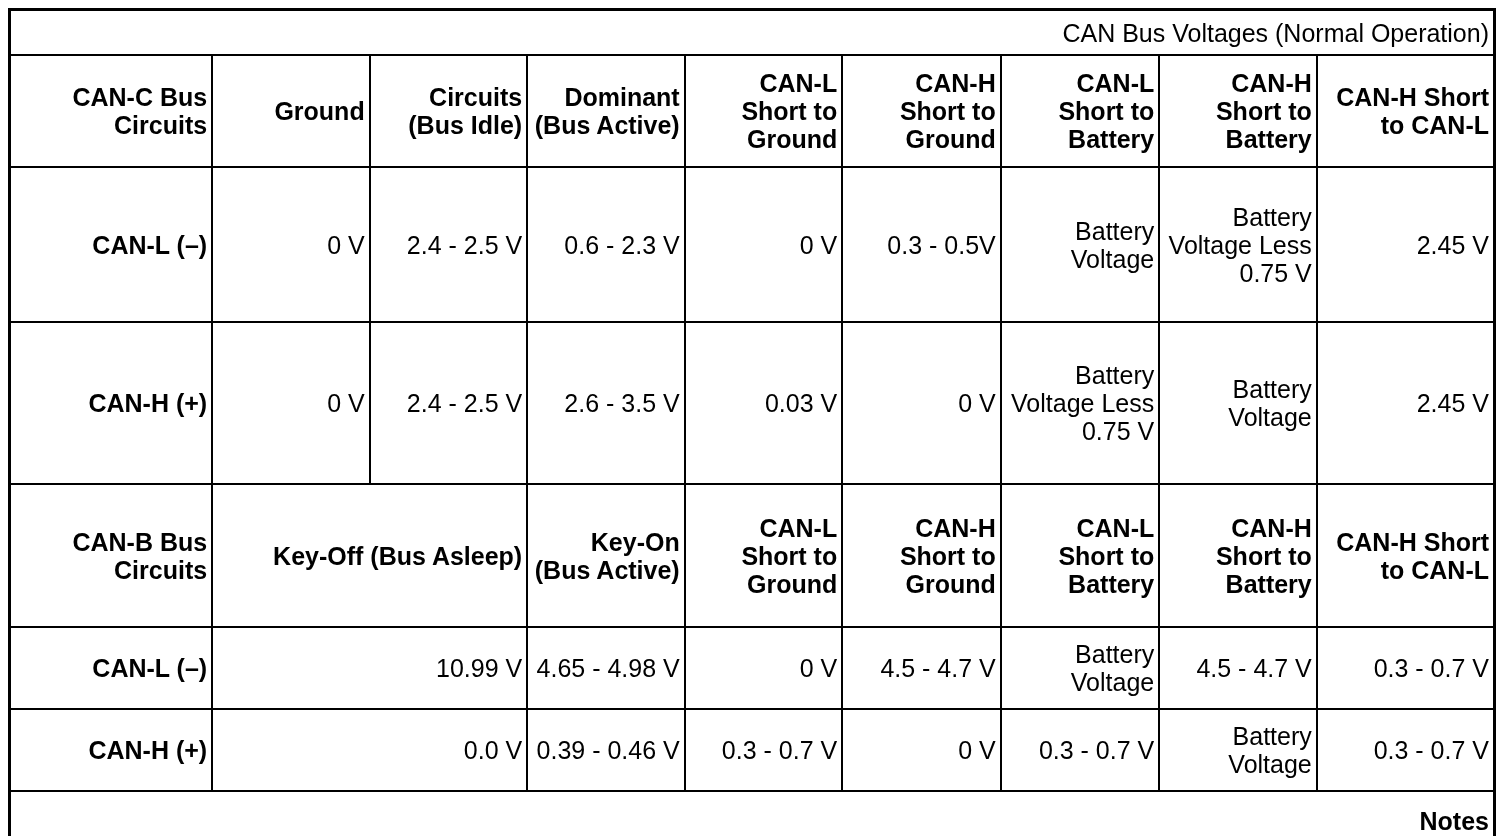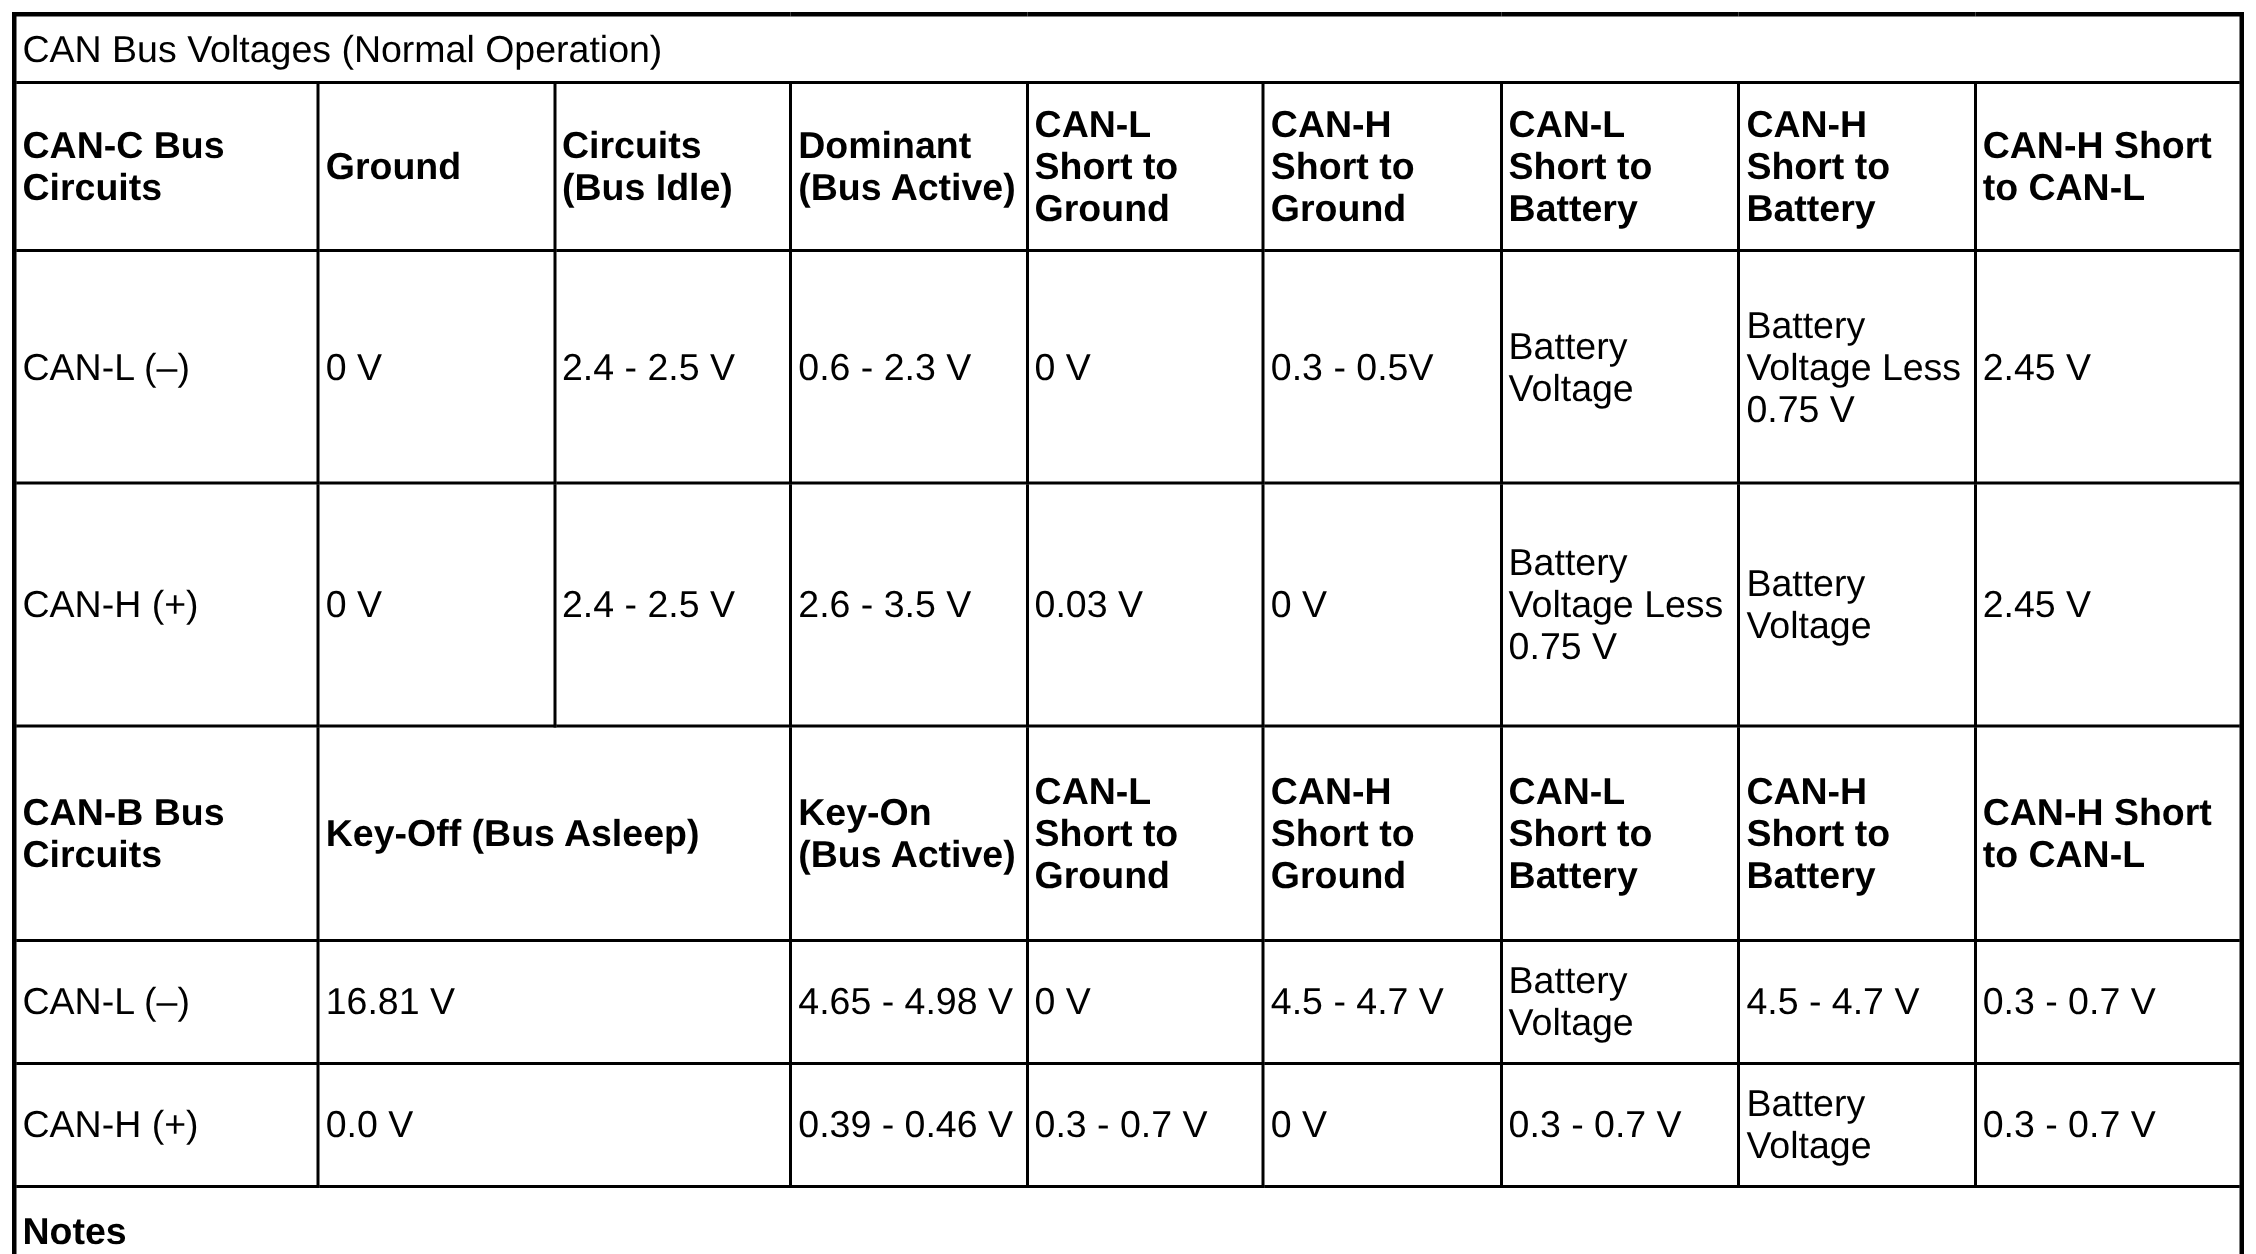--- a/index.html
+++ b/index.html
@@ -27,21 +27,21 @@
   table.can-table {
     width: 1488px;
     height: 820px;
     border-collapse: collapse;
     table-layout: fixed;
     background: #ffffff;
   }
 
   table.can-table td {
     border: 2px solid #000000;
-    text-align: left;
+    text-align: right;
     vertical-align: middle;
     padding: 2px 4px;
     font-size: 25px;
     line-height: 1.12;
     color: #000000;
     word-wrap: break-word;
     overflow-wrap: break-word;
   }
 
   
@@ -55,21 +55,21 @@
     height: 39px;
   }
 
   .hdr {
     font-weight: bold;
     font-size: 25px;
     line-height: 1.1;
   }
 
   .rowlabel {
-    font-weight: normal;
+    font-weight: bold;
     font-size: 25px;
   }
 
   .val {
     font-weight: normal;
   }
 
   .notes-cell {
     font-weight: bold;
     font-size: 25px;
@@ -149,21 +149,21 @@
         <td class="hdr">Key-On (Bus Active)</td>
         <td class="hdr">CAN-L Short to Ground</td>
         <td class="hdr">CAN-H Short to Ground</td>
         <td class="hdr">CAN-L Short to Battery</td>
         <td class="hdr">CAN-H Short to Battery</td>
         <td class="hdr">CAN-H Short to CAN-L</td>
       </tr>
 
       <tr class="r-datab">
         <td class="rowlabel">CAN-L (–)</td>
-        <td class="val" colspan="2">16.81 V</td>
+        <td class="val" colspan="2">10.99 V</td>
         <td class="val">4.65 - 4.98 V</td>
         <td class="val">0 V</td>
         <td class="val">4.5 - 4.7 V</td>
         <td class="val">Battery Voltage</td>
         <td class="val">4.5 - 4.7 V</td>
         <td class="val">0.3 - 0.7 V</td>
       </tr>
 
       <tr class="r-datab">
         <td class="rowlabel">CAN-H (+)</td>

